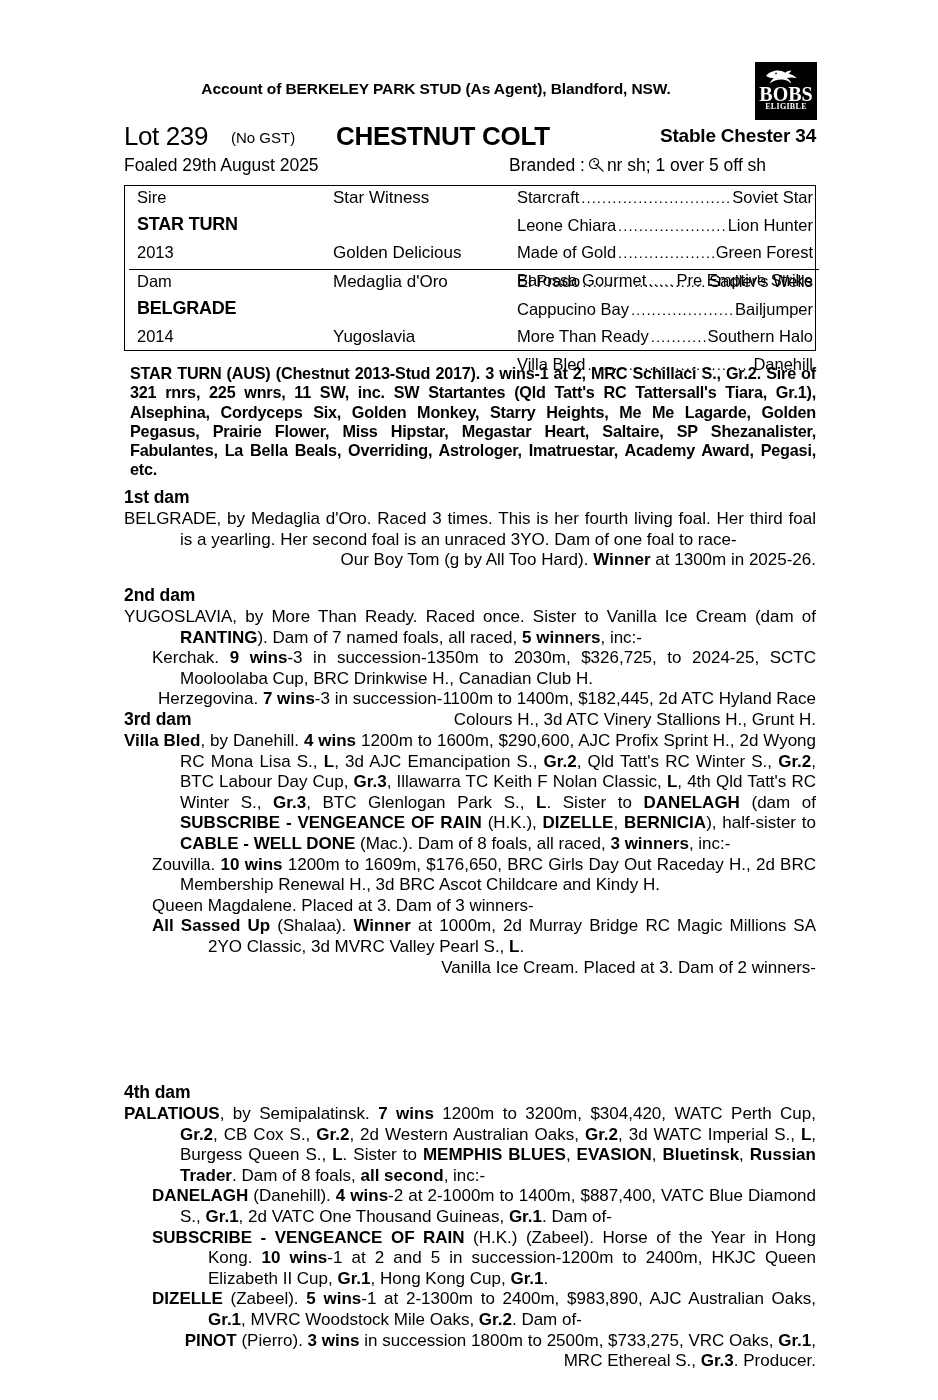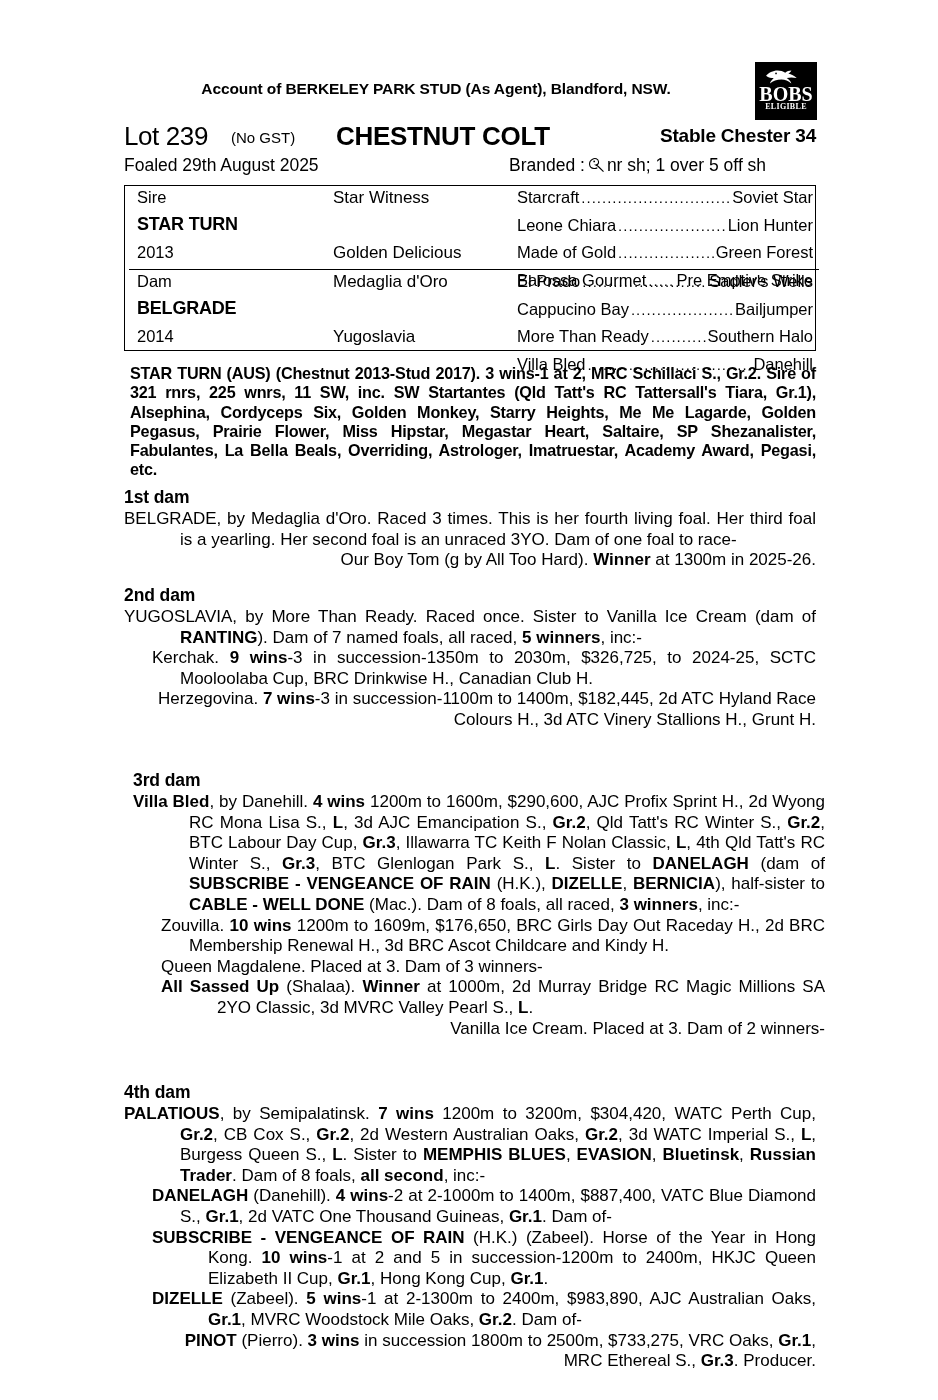--- a/index.html
+++ b/index.html
@@ -215,21 +215,21 @@
       <div class="dam-head">1st dam</div>
       <div class="p ind1">BELGRADE, by Medaglia d'Oro. Raced 3 times. This is her fourth living foal. Her third foal is a yearling. Her second foal is an unraced 3YO. Dam of one foal to race-</div>
       <div class="p ind2">Our Boy Tom (g by All Too Hard). <b>Winner</b> at 1300m in 2025-26.</div>
     </div>
     <div class="dam-sec" style="top: 585px;">
       <div class="dam-head">2nd dam</div>
       <div class="p ind1">YUGOSLAVIA, by More Than Ready. Raced once. Sister to Vanilla Ice Cream (dam of <b>RANTING</b>). Dam of 7 named foals, all raced, <b>5 winners</b>, inc:-</div>
       <div class="p ind2">Kerchak. <b>9 wins</b>-3 in succession-1350m to 2030m, $326,725, to 2024-25, SCTC Mooloolaba Cup, BRC Drinkwise H., Canadian Club H.</div>
       <div class="p ind2">Herzegovina. <b>7 wins</b>-3 in succession-1100m to 1400m, $182,445, 2d ATC Hyland Race Colours H., 3d ATC Vinery Stallions H., Grunt H.</div>
     </div>
-    <div class="dam-sec" style="top: 770px; margin-left: 9px;">
+    <div class="dam-sec" style="top: 709px;">
       <div class="dam-head">3rd dam</div>
       <div class="p ind1"><b>Villa Bled</b>, by Danehill. <b>4 wins</b> 1200m to 1600m, $290,600, AJC Profix Sprint H., 2d Wyong RC Mona Lisa S., <b>L</b>, 3d AJC Emancipation S., <b>Gr.2</b>, Qld Tatt's RC Winter S., <b>Gr.2</b>, BTC Labour Day Cup, <b>Gr.3</b>, Illawarra TC Keith F Nolan Classic, <b>L</b>, 4th Qld Tatt's RC Winter S., <b>Gr.3</b>, BTC Glenlogan Park S., <b>L</b>. Sister to <b>DANELAGH</b> (dam of <b>SUBSCRIBE - VENGEANCE OF RAIN</b> (H.K.), <b>DIZELLE</b>, <b>BERNICIA</b>), half-sister to <b>CABLE - WELL DONE</b> (Mac.). Dam of 8 foals, all raced, <b>3 winners</b>, inc:-</div>
       <div class="p ind2">Zouvilla. <b>10 wins</b> 1200m to 1609m, $176,650, BRC Girls Day Out Raceday H., 2d BRC Membership Renewal H., 3d BRC Ascot Childcare and Kindy H.</div>
       <div class="p ind2">Queen Magdalene. Placed at 3. Dam of 3 winners-</div>
       <div class="p ind3"><b>All Sassed Up</b> (Shalaa). <b>Winner</b> at 1000m, 2d Murray Bridge RC Magic Millions SA 2YO Classic, 3d MVRC Valley Pearl S., <b>L</b>.</div>
       <div class="p ind2">Vanilla Ice Cream. Placed at 3. Dam of 2 winners-</div>
     </div>
     <div class="dam-sec" style="top: 1082px;">
       <div class="dam-head">4th dam</div>
       <div class="p ind1"><b>PALATIOUS</b>, by Semipalatinsk. <b>7 wins</b> 1200m to 3200m, $304,420, WATC Perth Cup, <b>Gr.2</b>, CB Cox S., <b>Gr.2</b>, 2d Western Australian Oaks, <b>Gr.2</b>, 3d WATC Imperial S., <b>L</b>, Burgess Queen S., <b>L</b>. Sister to <b>MEMPHIS BLUES</b>, <b>EVASION</b>, <b>Bluetinsk</b>, <b>Russian Trader</b>. Dam of 8 foals, <b>all second</b>, inc:-</div>

